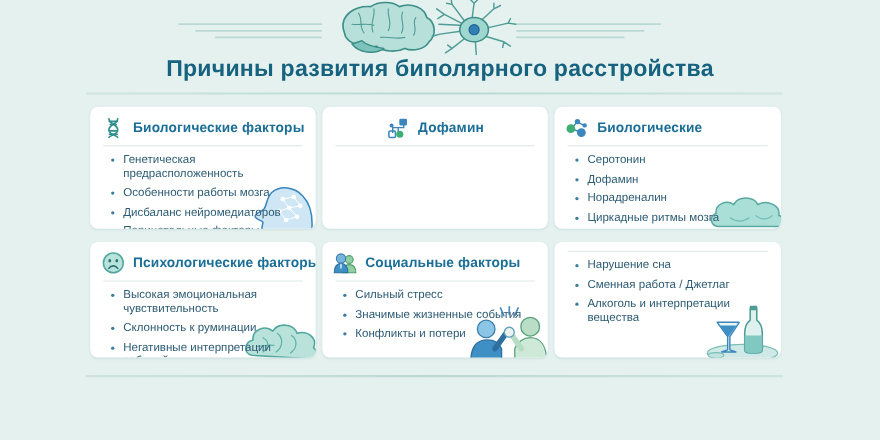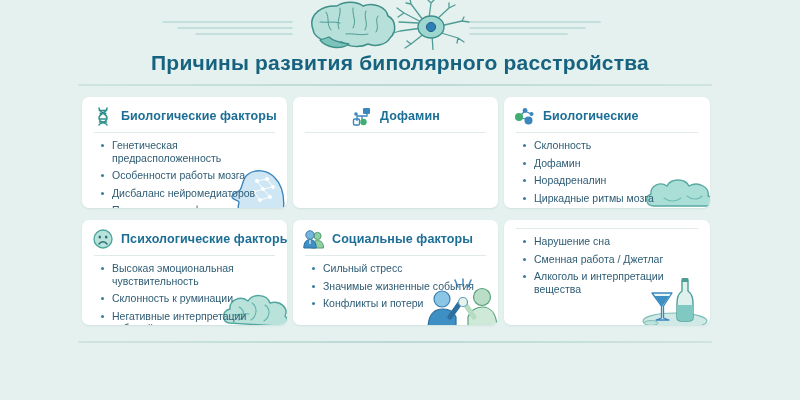--- a/index.html
+++ b/index.html
@@ -282,21 +282,21 @@
       <div class="head-sep"></div>
       <svg class="deco" style="right:-10px; bottom:-8px; width:78px; height:46px;" viewBox="0 0 78 46">
         <path d="M12 36 C4 36 2 27 9 24 C8 16 18 11 25 16 C29 8 43 8 47 16
                  C56 11 68 17 66 26 C74 28 73 36 65 36 Z" fill="#aadfd8" stroke="#58a9a1" stroke-width="1.4" stroke-linejoin="round"></path>
         <g stroke="#6fbdb4" stroke-width="1.1" fill="none" stroke-linecap="round">
           <path d="M22 28 C27 32 34 32 39 28"></path>
           <path d="M45 26 C50 30 56 30 60 26"></path>
         </g>
       </svg>
       <ul class="bullets">
-        <li>Склонность</li>
+        <li>Серотонин</li>
         <li>Дофамин</li>
         <li>Норадреналин</li>
         <li>Циркадные ритмы мозга</li>
       </ul>
     </div>
 
     <div class="card">
       <div class="card-head">
         <svg class="card-icon" viewBox="0 0 22 22">
           <circle cx="11" cy="11" r="9" fill="#b7e3db" stroke="#4fa79e" stroke-width="1.4"></circle>

